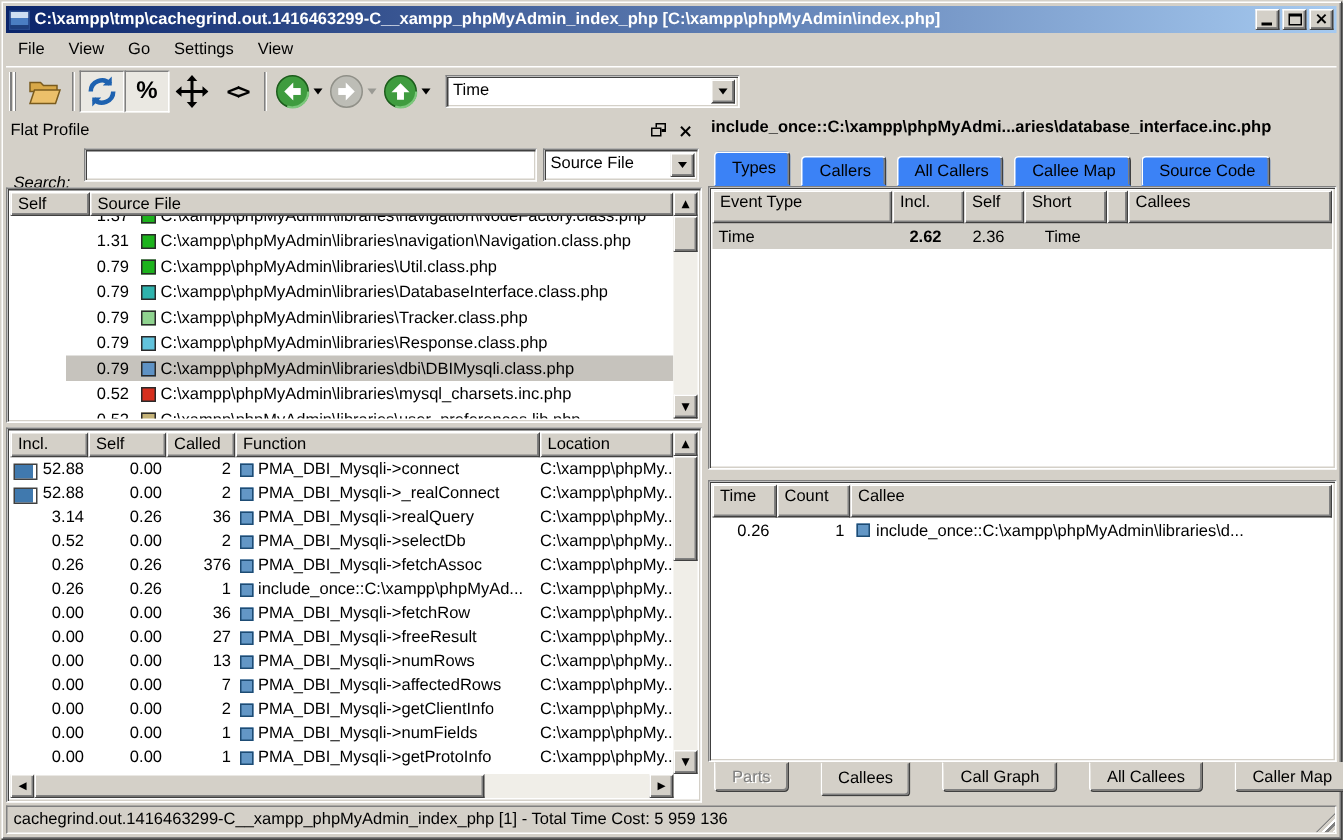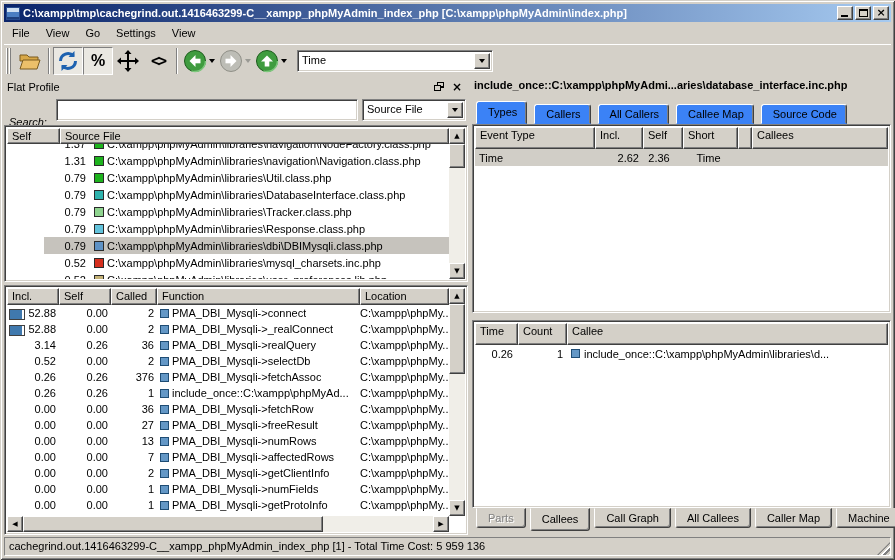--- a/index.html
+++ b/index.html
@@ -122,35 +122,35 @@
   .tab { height:20px; padding:3px 9px 0 11px; margin-right:7px; background:#3b82f6; white-space:nowrap;
          border:1px solid; border-color:#fff #404040 transparent #fff;
          border-radius:3px 3px 0 0; box-shadow: inset -1px 0 0 #808080; }
   .tab.active { height:23px; padding-top:4px; z-index:2; }
   .tframe { position:absolute; left:0; top:46px; width:419px; height:189px; background:#fff; }
   .ttable-header { position:absolute; left:2px; top:2px; right:2px; height:22px; display:flex; }
   .th-event{width:120px;} .th-incl{width:48px;} .th-self{width:40px;} .th-short{width:55px;}
   .th-sp{width:14px;} .th-formula{flex:1;}
   .trow { position:absolute; left:2px; top:24px; right:2px; height:17px; display:flex; align-items:center;
           background:#d1cec7; white-space:nowrap; }
-  .tc-event{width:120px; padding-left:4px; flex:none;} .tc-incl{width:44px; text-align:right; flex:none;}
+  .tc-event{width:120px; padding-left:4px; flex:none;} .tc-incl{width:44px; text-align:center; flex:none;font-weight:bold;}
   .tc-self{width:40px; text-align:center; flex:none;} .tc-short{width:59px; text-align:center; flex:none;}
   .tc-sp{width:14px; flex:none;} .tc-formula{flex:1;}
 
   .cframe { position:absolute; left:0; top:242px; width:419px; height:188px; background:#fff; }
   .ctable-header { position:absolute; left:2px; top:2px; right:2px; height:22px; display:flex; }
   .ch-time{width:43px;} .ch-count{width:49px;} .ch-callee{flex:1;}
   .crow { position:absolute; left:2px; top:24px; right:2px; height:17px; display:flex; align-items:center; white-space:nowrap; }
   .cc-time{width:38px; text-align:right; flex:none;} .cc-count{width:50px; text-align:right; flex:none;}
   .cc-callee{flex:1; display:flex; align-items:center; overflow:hidden; padding-left:8px;}
   .cc-callee .fsq{ margin-right:4px; }
   .cc-t { overflow:hidden; white-space:nowrap; }
 
   .btabs { position:absolute; left:4px; top:430px; right:36px; height:25px; display:flex; align-items:flex-start; overflow:hidden; }
-  .btab { height:20px; padding:3px 11px 0 11px; margin-right:4px; background:#d4d0c8; white-space:nowrap;
+  .btab { height:20px; padding:3px 11px 0 11px; margin-right:21px; background:#d4d0c8; white-space:nowrap;
           border:1px solid; border-color:transparent #404040 #404040 #fff;
           border-radius:0 0 3px 3px; box-shadow: inset -1px -1px 0 #808080; }
   .btab.active { height:23px; padding-top:4px; }
   .btab.disabled { color:#808080; text-shadow:1px 1px 0 #fff; }
   .tab-arrows { position:absolute; right:0; top:432px; display:flex; }
   .tab-arrows .sbtn { position:static; width:16px; height:18px; }
 
   
   .statusbar { position:absolute; left:4px; right:4px; bottom:4px; height:19px; }
   .status-panel { position:absolute; left:0; right:0; top:0; bottom:0;

